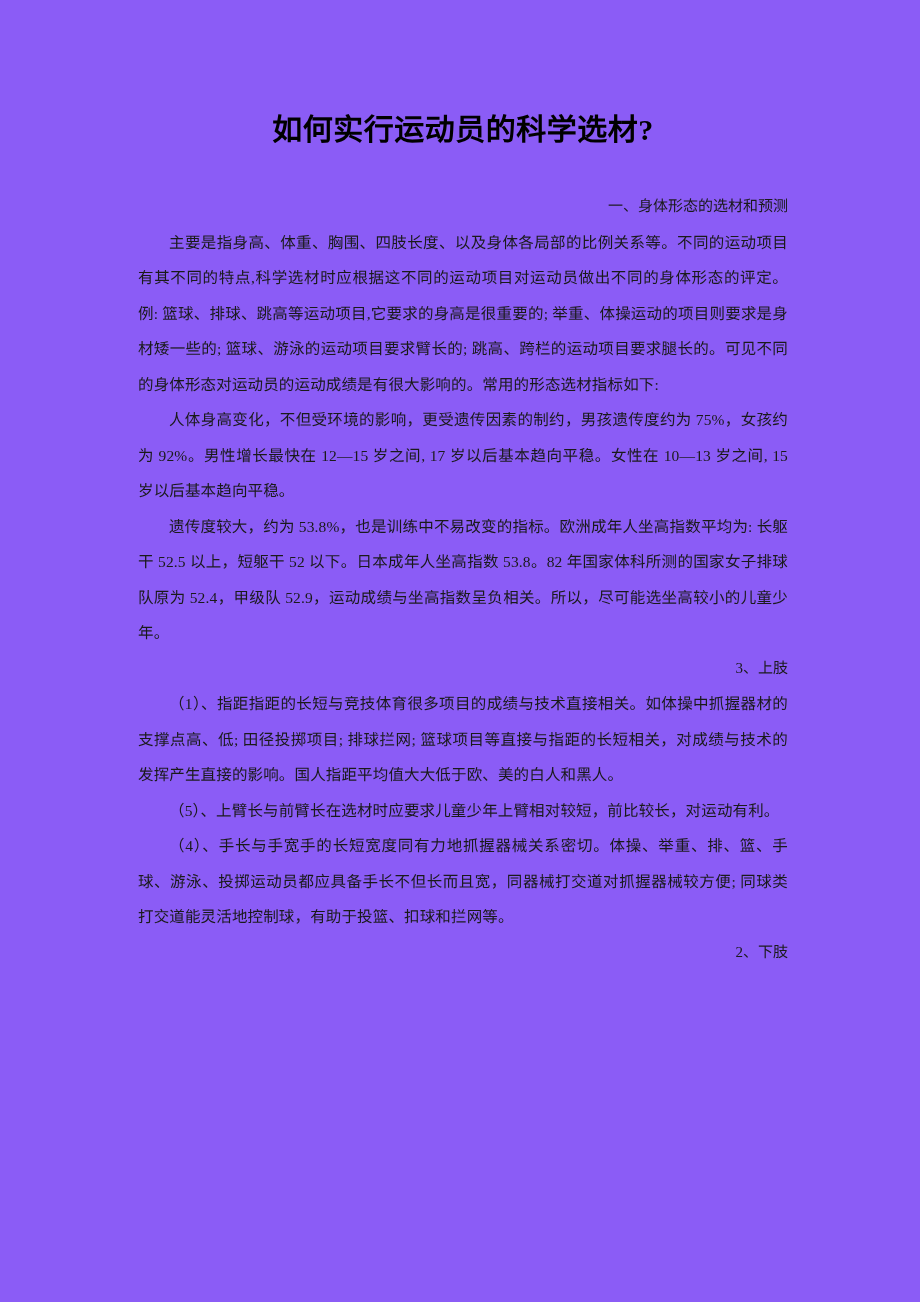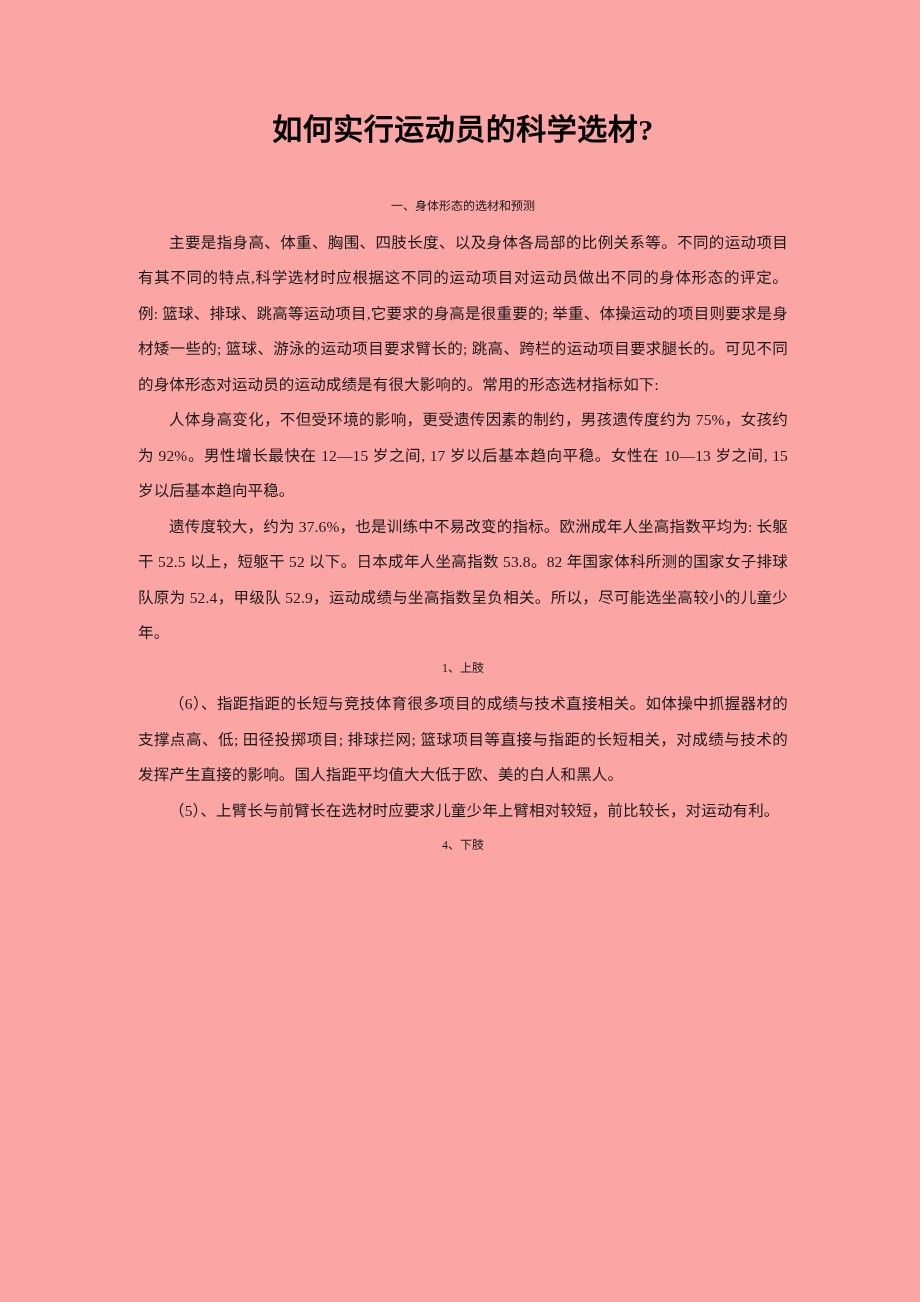--- a/index.html
+++ b/index.html
@@ -10,45 +10,45 @@
   }
   body {
     font-family: "Liberation Serif", "DejaVu Serif", serif;
     color: #1a1a1a;
   }
   .page {
     position: relative;
     width: 920px;
     height: 1302px;
     margin: 0 auto;
-    background: #fca5a5;
+    background: #8b5cf6;
     overflow: hidden;
     box-sizing: border-box;
   }
   .content {
     position: absolute;
     left: 138px;
     top: 0;
     width: 650px;
   }
   .doc-title {
     font-size: 30px;
     font-weight: bold;
     text-align: center;
     line-height: 1.2;
     margin: 0;
     padding-top: 112px;
     letter-spacing: 0.5px;
     color: #000000;
   }
   .section-heading {
-    font-size: 12px;
+    font-size: 15px;
     line-height: 35.5px;
     margin: 0;
-    text-align: center;
+    text-align: right;
     white-space: nowrap;
   }
   .section-heading.first {
     margin-top: 41px;
   }
   .body-para {
     font-size: 15.5px;
     line-height: 35.5px;
     margin: 0;
     text-align: justify;
@@ -71,29 +71,30 @@
 
     <h1 class="doc-title">如何实行运动员的科学选材?</h1>
 
     <p class="section-heading first">一、身体形态的选材和预测</p>
 
     <p class="body-para justify-all">主要是指身高、体重、胸围、四肢长度、以及身体各局部的比例关系等。不同的运动项目有其不同的特点,科学选材时应根据这不同的运动项目对运动员做出不同的身体形态的评定。例: 篮球、排球、跳高等运动项目,它要求的身高是很重要的; 举重、体操运动的项目则要求是身材矮一些的; 篮球、游泳的运动项目要求臂长的; 跳高、跨栏的运动项目要求腿长的。可见不同的身体形态对运动员的运动成绩是有很大影响的。常用的形态选材指标如下:</p>
 
 
     <p class="body-para justify-all">人体身高变化，不但受环境的影响，更受遗传因素的制约，男孩遗传度约为 75%，女孩约为 92%。男性增长最快在 12—15 岁之间, 17 岁以后基本趋向平稳。女性在 10—13 岁之间, 15 岁以后基本趋向平稳。</p>
 
-    <p class="body-para justify-all">遗传度较大，约为 37.6%，也是训练中不易改变的指标。欧洲成年人坐高指数平均为: 长躯干 52.5 以上，短躯干 52 以下。日本成年人坐高指数 53.8。82 年国家体科所测的国家女子排球队原为 52.4，甲级队 52.9，运动成绩与坐高指数呈负相关。所以，尽可能选坐高较小的儿童少年。</p>
+    <p class="body-para justify-all">遗传度较大，约为 53.8%，也是训练中不易改变的指标。欧洲成年人坐高指数平均为: 长躯干 52.5 以上，短躯干 52 以下。日本成年人坐高指数 53.8。82 年国家体科所测的国家女子排球队原为 52.4，甲级队 52.9，运动成绩与坐高指数呈负相关。所以，尽可能选坐高较小的儿童少年。</p>
 
-    <p class="section-heading">1、上肢</p>
+    <p class="section-heading">3、上肢</p>
 
-    <p class="body-para justify-all">（6）、指距指距的长短与竞技体育很多项目的成绩与技术直接相关。如体操中抓握器材的支撑点高、低; 田径投掷项目; 排球拦网; 篮球项目等直接与指距的长短相关，对成绩与技术的发挥产生直接的影响。国人指距平均值大大低于欧、美的白人和黑人。</p>
+    <p class="body-para justify-all">（1）、指距指距的长短与竞技体育很多项目的成绩与技术直接相关。如体操中抓握器材的支撑点高、低; 田径投掷项目; 排球拦网; 篮球项目等直接与指距的长短相关，对成绩与技术的发挥产生直接的影响。国人指距平均值大大低于欧、美的白人和黑人。</p>
 
 
     <p class="body-para justify-all">（5）、上臂长与前臂长在选材时应要求儿童少年上臂相对较短，前比较长，对运动有利。</p>
 
+    <p class="body-para justify-all">（4）、手长与手宽手的长短宽度同有力地抓握器械关系密切。体操、举重、排、篮、手球、游泳、投掷运动员都应具备手长不但长而且宽，同器械打交道对抓握器械较方便; 同球类打交道能灵活地控制球，有助于投篮、扣球和拦网等。</p>
 
-    <p class="section-heading">4、下肢</p>
+    <p class="section-heading">2、下肢</p>
 
 
     <div class="spacer-bottom"></div>
 
   </div>
 </div>
 
 </body></html>

